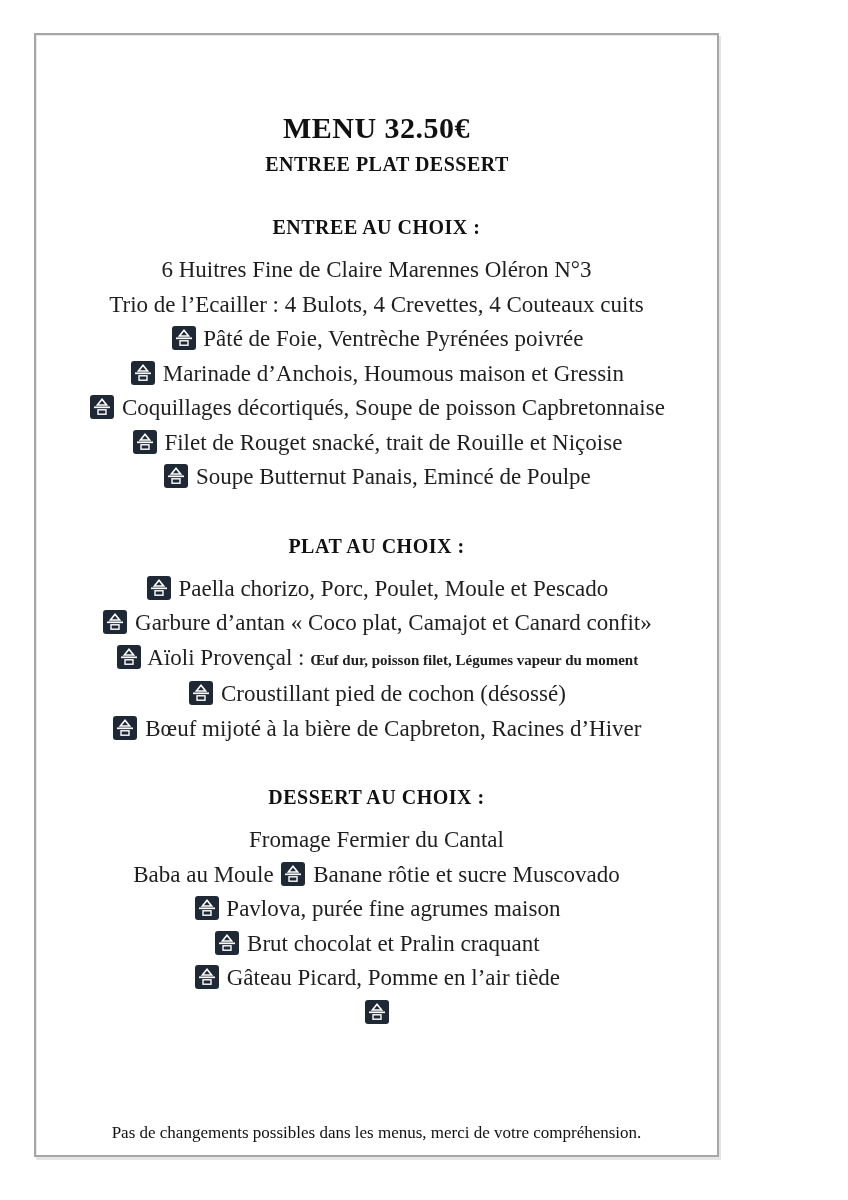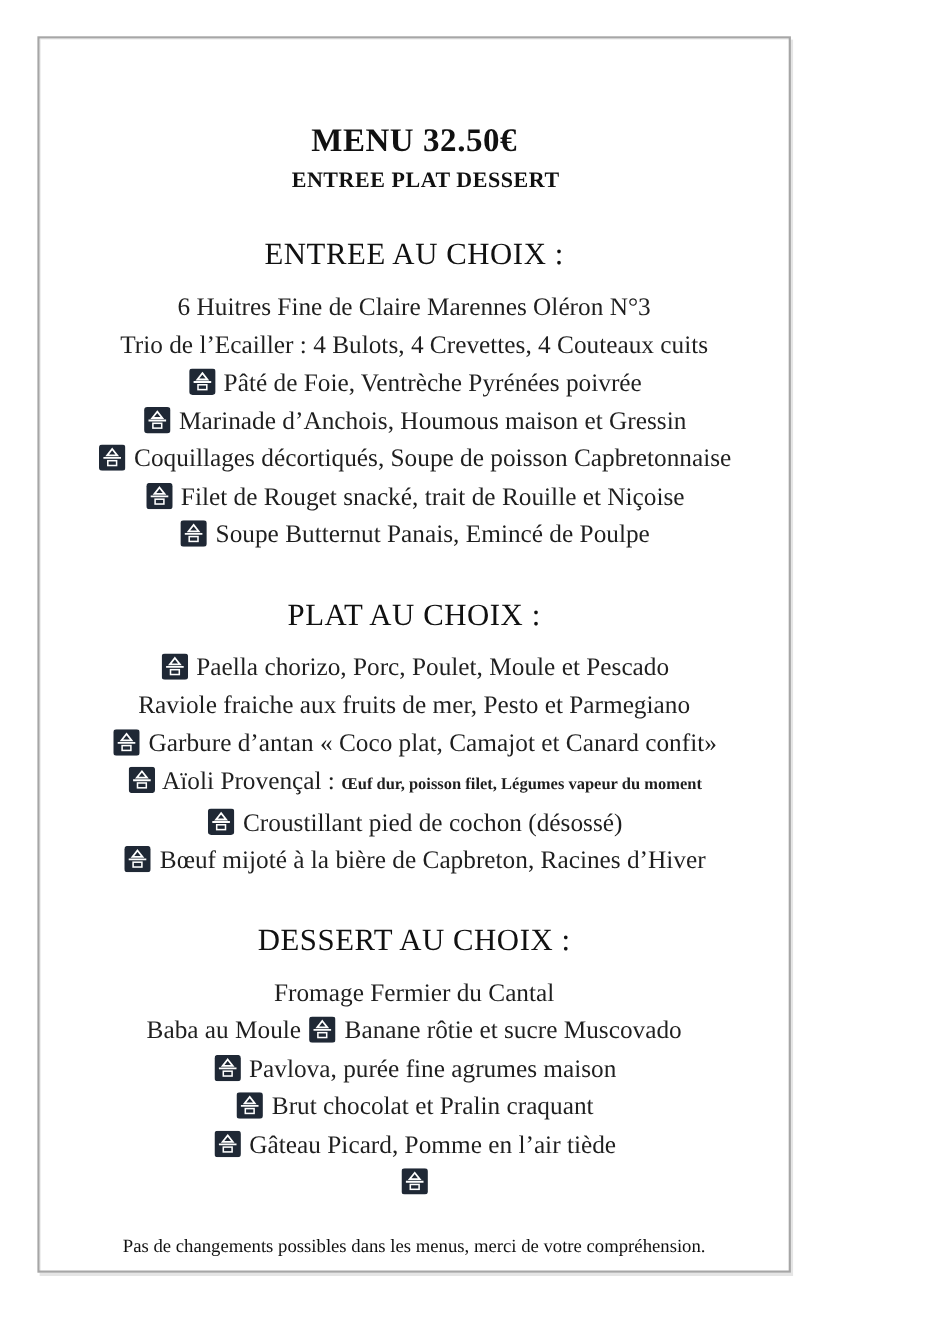--- a/index.html
+++ b/index.html
@@ -39,22 +39,22 @@
     color: var(--heading-color, #111);
     letter-spacing: 0.5px;
     padding-left: 21px;
   }
   .menu-sections {
     text-align: center;
   }
   .menu-section { margin-top: 40px; }
   .section-heading {
     margin: 0 0 14px 0;
-    font-size: 28px;
-    font-weight: normal;
+    font-size: 20px;
+    font-weight: bold;
     color: var(--heading-color, #111);
     letter-spacing: 0.5px;
   }
   .menu-item {
     margin: 0;
     font-size: 23px;
     line-height: 34.5px;
     color: var(--text-color, #1f1f1f);
     white-space: nowrap;
   }
@@ -145,21 +145,20 @@
     <h3 class="section-heading">PLAT AU CHOIX :</h3>
     <div class="section-items">
           <p class="menu-item">
   <span class="dish-icon"><svg viewBox="0 0 24 24" width="24" height="24" aria-hidden="true">
                 <rect class="icon-bg" x="0" y="0" width="24" height="24" rx="3"></rect>
                 <path class="icon-stroke" d="M12 4.2 L16.6 10 H7.4 Z" stroke-width="1.6"></path>
                 <line class="icon-stroke" x1="4" y1="12.3" x2="20" y2="12.3" stroke-width="1.7"></line>
                 <rect class="icon-stroke" x="8" y="14.8" width="8" height="4.4" stroke-width="1.4"></rect>
               </svg></span>
 <span>Paella chorizo, Porc, Poulet, Moule et Pescado</span></p>
-          <p class="menu-item"><span>Raviole fraiche aux fruits de mer, Pesto et Parmegiano</span></p>
           <p class="menu-item">
   <span class="dish-icon"><svg viewBox="0 0 24 24" width="24" height="24" aria-hidden="true">
                 <rect class="icon-bg" x="0" y="0" width="24" height="24" rx="3"></rect>
                 <path class="icon-stroke" d="M12 4.2 L16.6 10 H7.4 Z" stroke-width="1.6"></path>
                 <line class="icon-stroke" x1="4" y1="12.3" x2="20" y2="12.3" stroke-width="1.7"></line>
                 <rect class="icon-stroke" x="8" y="14.8" width="8" height="4.4" stroke-width="1.4"></rect>
               </svg></span>
 <span>Garbure d’antan « Coco plat, Camajot et Canard confit»</span></p>
           <p class="menu-item">
   <span class="dish-icon"><svg viewBox="0 0 24 24" width="24" height="24" aria-hidden="true">

